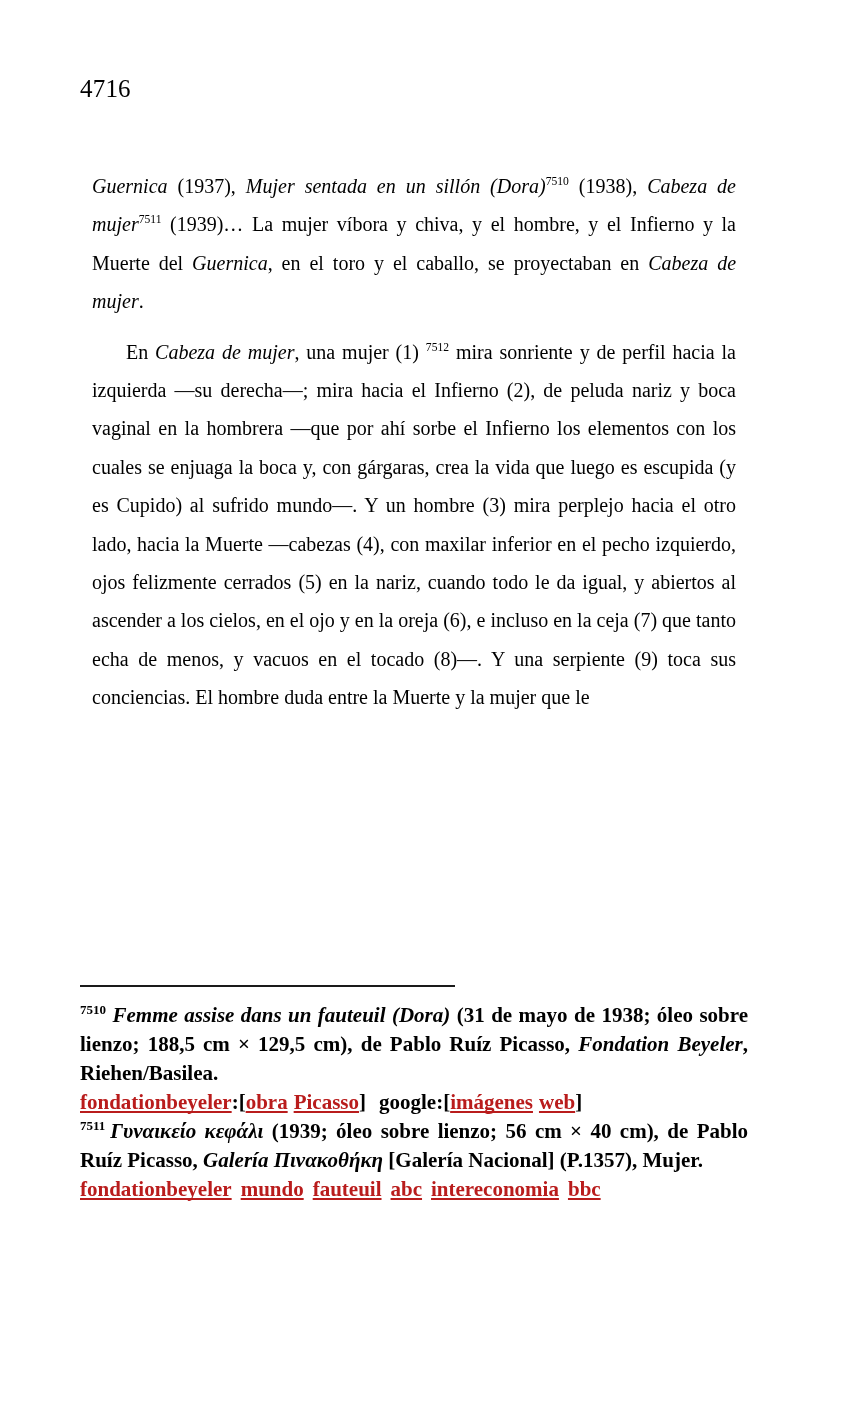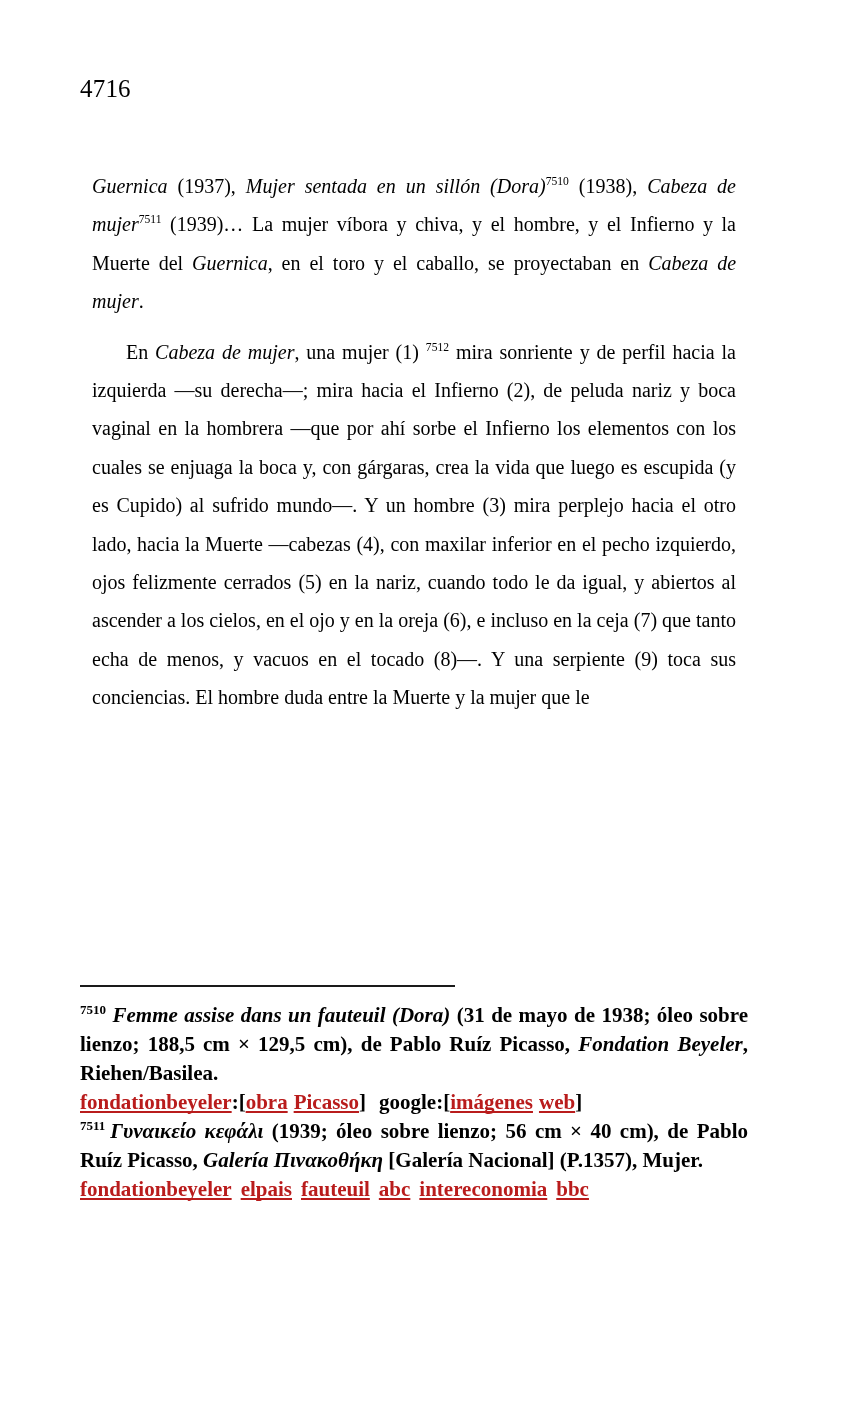--- a/index.html
+++ b/index.html
@@ -118,19 +118,19 @@
   <div class="fn-block">
 
     <div class="fn-rule"></div>
 
     <p class="fnote"><sup class="fnum">7510</sup> <span class="it">Femme assise dans un fauteuil (Dora)</span><span> (31 de mayo de 1938; óleo sobre lienzo; 188,5 cm × 129,5 cm), de Pablo Ruíz Picasso, </span><span class="it">Fondation Beyeler</span><span>, Riehen/Basilea.</span></p>
 
     <p class="fnote links"><a class="lnk" href="#">fondationbeyeler</a><span class="pl">:[</span><a class="lnk" href="#">obra</a><span class="gap-sm"></span><a class="lnk" href="#">Picasso</a><span class="pl">]</span><span class="gap-wide"></span><span class="pl">google:[</span><a class="lnk" href="#">imágenes</a><span class="gap-sm"></span><a class="lnk" href="#">web</a><span class="pl">]</span></p>
 
     <p class="fnote"><sup class="fnum gap">7511</sup><span class="it">Γυναικείο κεφάλι</span><span> (1939; óleo sobre lienzo; 56 cm × 40 cm), de Pablo Ruíz Picasso, </span><span class="it">Galería Πινακοθήκη</span><span> [Galería Nacional] (P.1357), Mujer.</span></p>
 
-    <p class="fnote links"><a class="lnk" href="#">fondationbeyeler</a><span class="gap-mid"></span><a class="lnk" href="#">elpais</a><span class="gap-mid"></span><a class="lnk" href="#">fauteuil</a><span class="gap-mid"></span><a class="lnk" href="#">abc</a><span class="gap-mid"></span><a class="lnk" href="#">intereconomia</a><span class="gap-mid"></span><a class="lnk" href="#">bbc</a></p>
+    <p class="fnote links"><a class="lnk" href="#">fondationbeyeler</a><span class="gap-mid"></span><a class="lnk" href="#">mundo</a><span class="gap-mid"></span><a class="lnk" href="#">fauteuil</a><span class="gap-mid"></span><a class="lnk" href="#">abc</a><span class="gap-mid"></span><a class="lnk" href="#">intereconomia</a><span class="gap-mid"></span><a class="lnk" href="#">bbc</a></p>
 
 
 
   </div>
 
 </div>
 
 </body></html>

